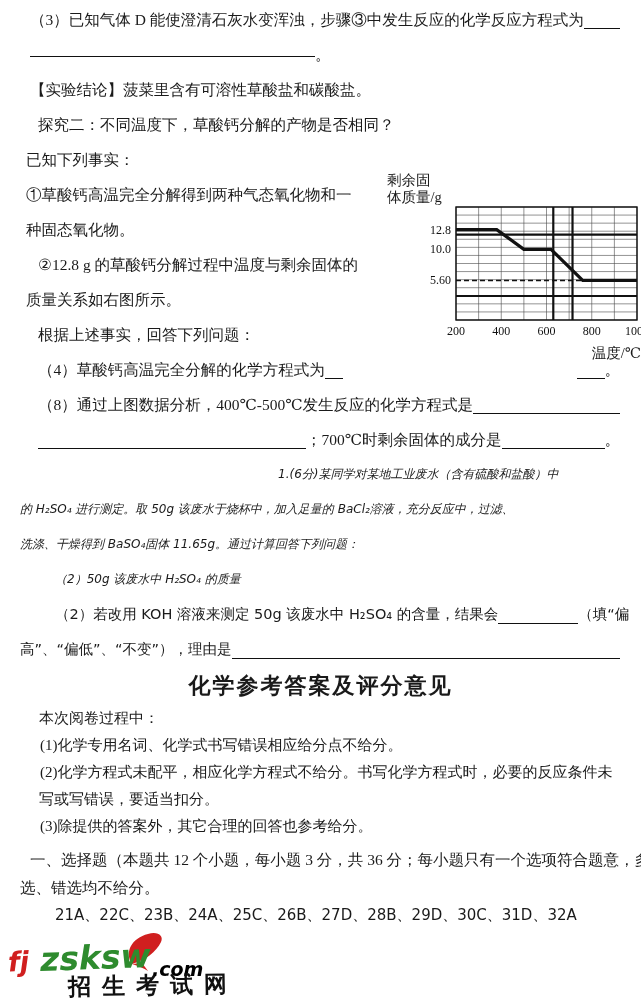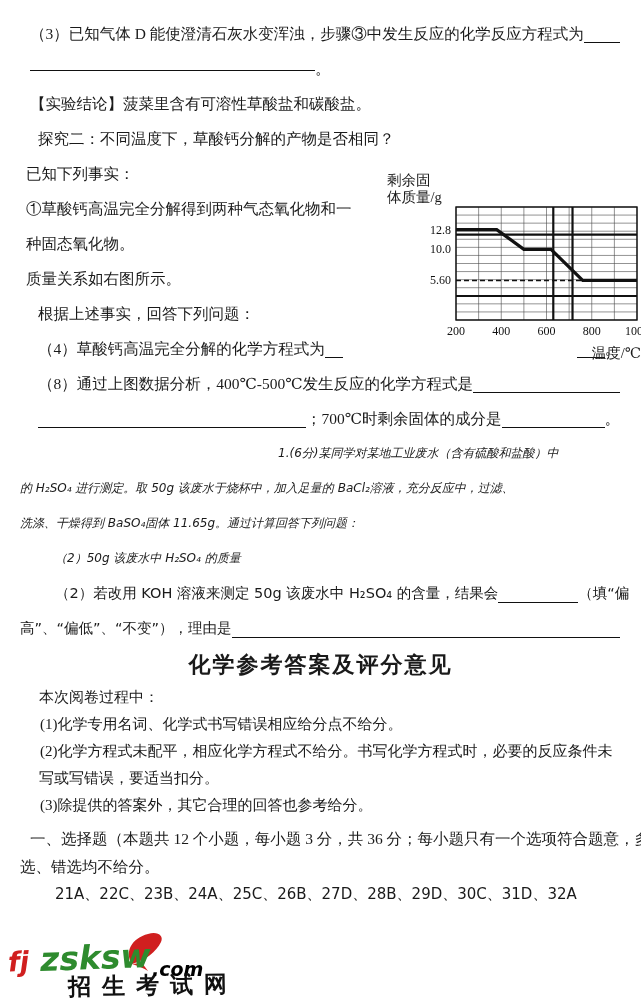--- a/index.html
+++ b/index.html
@@ -13,21 +13,21 @@
   .i20{padding-left:20px}.i26{padding-left:26px}.i30{padding-left:30px}
   .i38{padding-left:38px}.i55{padding-left:55px}
   .pr{padding-right:21px}
   .fill{flex:1 1 auto;position:relative;min-width:10px;}
   .fill::after{content:"";position:absolute;left:0;right:0;bottom:8px;border-bottom:1.4px solid #111;}
   .bl{display:inline-block;position:relative;vertical-align:baseline;}
   .bl::after{content:"";position:absolute;left:0;right:0;bottom:3px;border-bottom:1.4px solid #111;}
   .w285{width:285px}.w18{width:18px}.w28{width:28px}.w268{width:268px}.w80{width:80px}
   .spacer{flex:1 1 auto;}
   
-  .secA{padding-top:16px;}
+  .secA{padding-top:2px;}
   
   .chart{position:absolute;left:385px;top:124px;width:256px;height:196px;margin-top:48px;}
   .chart .ylab{position:absolute;left:2px;top:0;font-size:14.5px;line-height:17px;}
   .chart .xlab{position:absolute;right:0px;top:172px;font-size:14.5px;}
   .chart svg{position:absolute;left:0;top:0;}
   .chart text{font-family:"Liberation Serif","DejaVu Serif",serif;font-size:12px;fill:#111;}
   
   .scoreRegion{position:relative;height:72px;margin-top:12px;}
   .scoreTable{position:absolute;left:10px;top:4px;width:180px;height:62px;border-top:1.5px solid #222;}
   .scoreCellL{position:absolute;left:0;top:0;width:97px;height:62px;border-left:1.5px solid #222;border-right:1.5px solid #222;
@@ -82,20 +82,23 @@
       <span>探究二：不同温度下，草酸钙分解的产物是否相同？</span>
     </div>
     <div class="ln i26">
       <span>已知下列事实：</span>
     </div>
     <div class="ln i26">
       <span>①草酸钙高温完全分解得到两种气态氧化物和一</span>
     </div>
     <div class="ln i26">
       <span>种固态氧化物。</span>
+    </div>
+    <div class="ln i38">
+      <span>②12.8 g 的草酸钙分解过程中温度与剩余固体的</span>
     </div>
     <div class="ln i26">
       <span>质量关系如右图所示。</span>
     </div>
     <div class="ln i38">
       <span>根据上述事实，回答下列问题：</span>
     </div>
     <div class="lnf i38 pr">
       <span>（4）草酸钙高温完全分解的化学方程式为</span>
       <span class="bl w18" style="align-self:flex-end;margin-bottom:5px;"></span>

